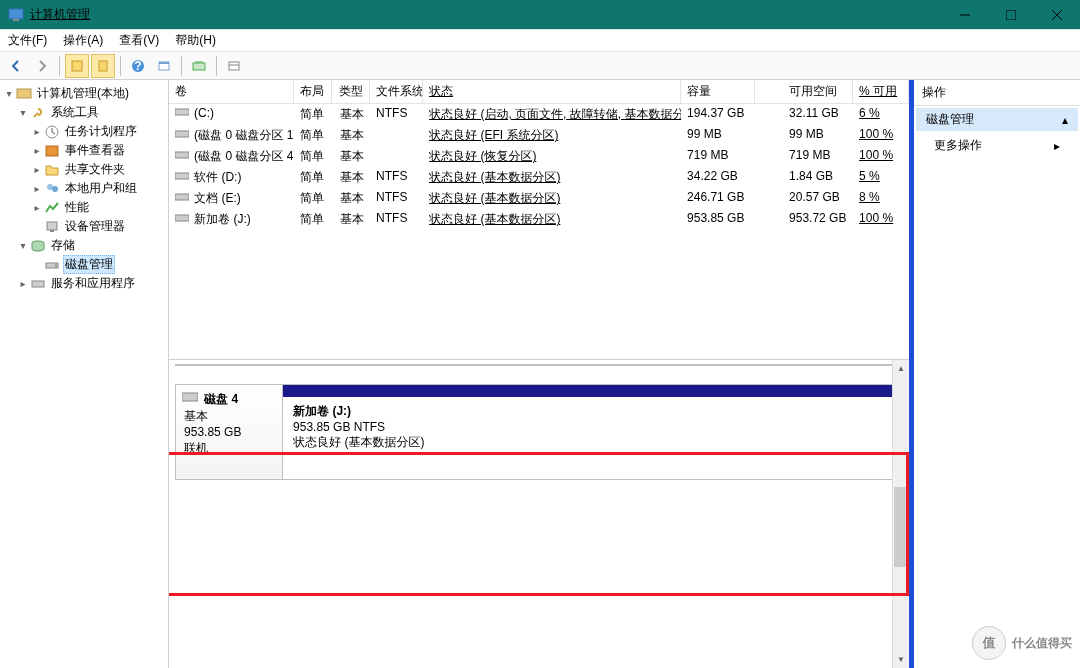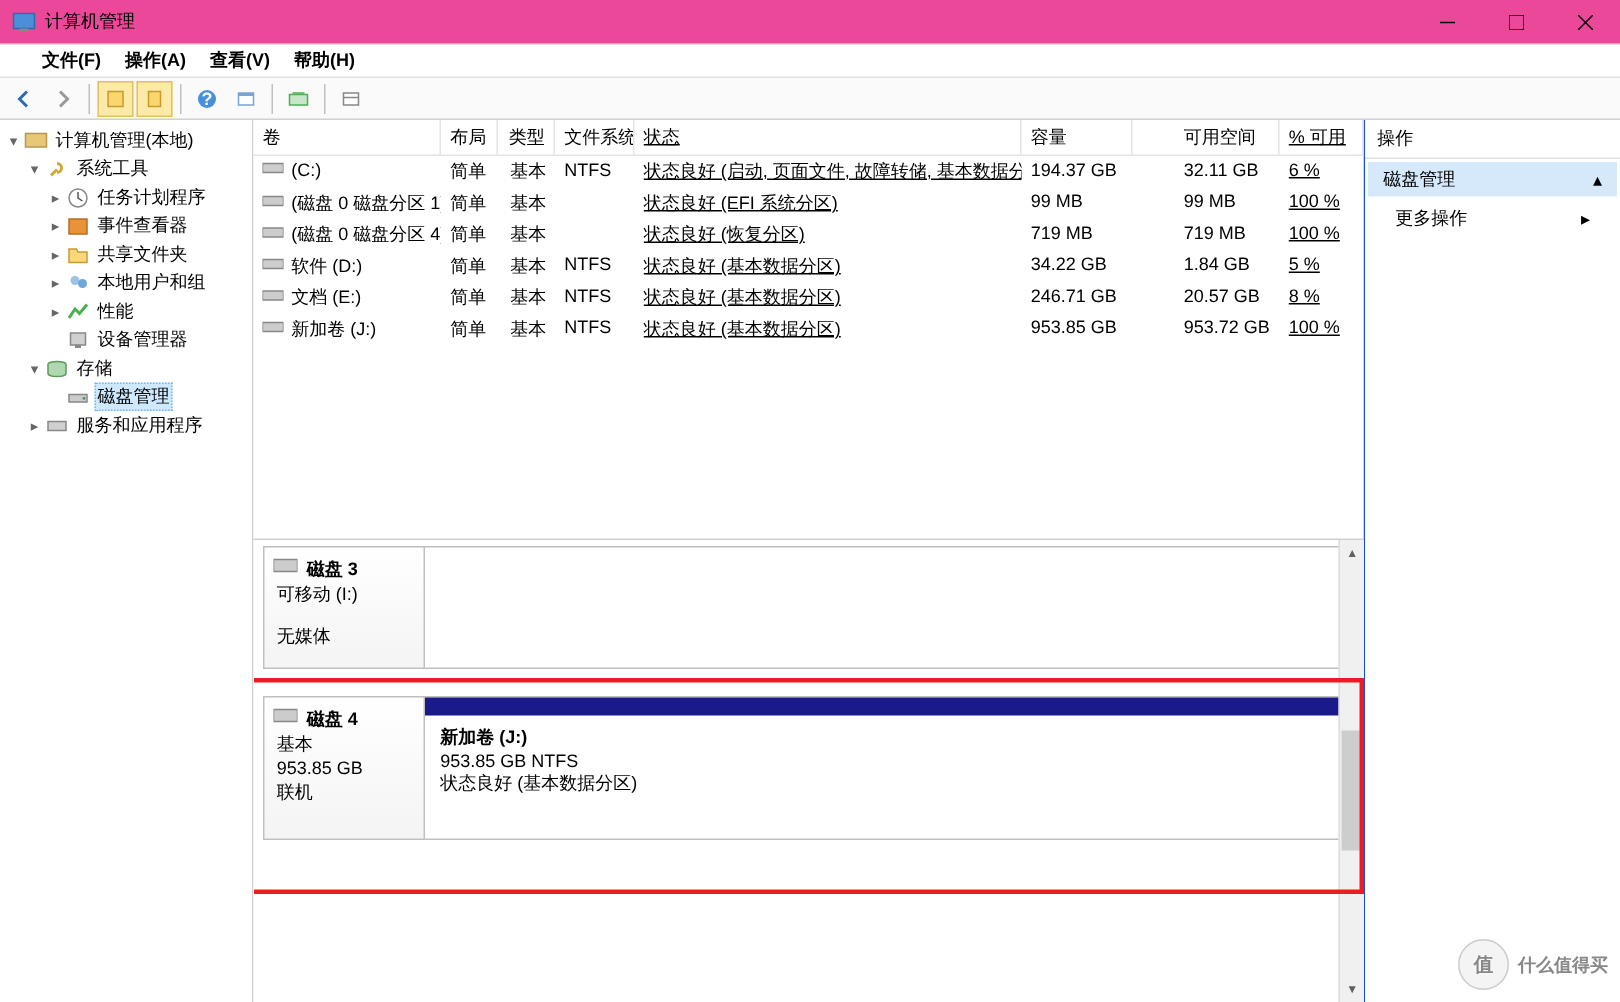--- a/index.html
+++ b/index.html
@@ -1,22 +1,22 @@
 <!DOCTYPE html>
 <html><head>
 <meta charset="utf-8">
 <style>
 * { box-sizing: border-box; margin: 0; padding: 0; font-family: "Microsoft YaHei", "Segoe UI", sans-serif; font-size: 12px; }
 body { width: 1080px; height: 668px; background: #f0f0f0; overflow: hidden; position: relative; }
-.titlebar { height: 30px; background: #ec4899; display: flex; align-items: center; padding-left: 8px; border-bottom: 1px solid #e0e0e0; }
+.titlebar { height: 30px; background: #0f766e; display: flex; align-items: center; padding-left: 8px; border-bottom: 1px solid #e0e0e0; text-decoration: underline; }
 .titlebar .icon { width: 16px; height: 16px; margin-right: 6px; display: inline-flex; align-items: center; justify-content: center; }
 .titlebar .title { flex: 1; color: #000; }
 .titlebar .winbtns { display: flex; }
 .titlebar .winbtn { width: 46px; height: 30px; display: flex; align-items: center; justify-content: center; color: #555; }
-.menubar { height: 22px; background: #fff; display: flex; align-items: center; padding-left: 20px; border-bottom: 1px solid #e0e0e0; font-weight: bold; }
+.menubar { height: 22px; background: #fff; display: flex; align-items: center; padding-left: 0; border-bottom: 1px solid #e0e0e0; }
 .menubar .item { padding: 2px 8px; color: #000; }
 .toolbar { height: 28px; background: #fafafa; display: flex; align-items: center; padding-left: 4px; border-bottom: 1px solid #d0d0d0; gap: 2px; }
 .toolbar .btn { width: 24px; height: 24px; display: flex; align-items: center; justify-content: center; border: 1px solid transparent; }
 .toolbar .sep { width: 1px; height: 20px; background: #c0c0c0; margin: 0 3px; }
 .content { display: flex; height: calc(100% - 80px); }
 .tree { width: 180px; background: #fff; border-right: 1px solid #d0d0d0; padding: 4px 2px; overflow: auto; }
 .tree .node { display: flex; align-items: center; height: 19px; white-space: nowrap; }
 .tree .twisty { width: 14px; text-align: center; color: #666; font-size: 10px; }
 .tree .icon { width: 16px; height: 16px; margin-right: 3px; display: inline-flex; align-items: center; justify-content: center; }
 .tree .label { padding: 1px 2px; }
@@ -34,21 +34,21 @@
 .diskleft .diskname { font-weight: bold; }
 .diskleft .diskinfo { line-height: 16px; }
 .diskright { flex: 1; border: 1px solid #bfbfbf; border-left: none; display: flex; flex-direction: column; }
 .partheader { height: 12px; background: #1a1a8a; }
 .partbody { flex: 1; padding: 6px 10px; }
 .partbody .volname { font-weight: bold; }
 .legend { height: 28px; border-top: 1px solid #d0d0d0; display: flex; align-items: center; padding-left: 8px; gap: 16px; background: #fff; }
 .legend .item { display: flex; align-items: center; gap: 4px; }
 .legend .swatch { width: 12px; height: 12px; border: 1px solid #888; }
 .redbox { position: absolute; border: 3px solid #ed1c24; pointer-events: none; }
-.actions { width: 182px; background: #fff; border-left: 1px solid #1d4ed8; }
+.actions { width: 182px; background: #fff; border-left: 5px solid #1d4ed8; }
 .actions .header { background: #fff; padding: 4px 8px; border-bottom: 1px solid #e0e0e0; color: #000; }
 .actions .grouphead { background: #d6e9fb; padding: 3px 10px; display: flex; justify-content: space-between; align-items: center; color: #000; margin: 2px; }
 .actions .action { padding: 4px 20px; display: flex; justify-content: space-between; align-items: center; }
 .watermark { position: absolute; right: 8px; bottom: 8px; display: flex; align-items: center; gap: 6px; color: #888; font-size: 15px; font-weight: bold; text-shadow: 0 0 2px #fff; }
 .watermark .circle { width: 34px; height: 34px; border-radius: 50%; background: #f4f4f4; border: 1px solid #ccc; display: flex; align-items: center; justify-content: center; color: #888; font-size: 13px; }
 .col-vol { width: 125px; } .col-layout { width: 38px; } .col-type { width: 38px; text-align: right; } .col-fs { width: 53px; } .col-status { width: 258px; text-decoration: underline; } .col-cap { width: 74px; text-align: left; } .col-free { width: 70px; text-align: left; margin-left: 28px; } .col-pct { width: 56px; text-align: left; text-decoration: underline; }
 .scrollbar { position: absolute; right: 0; width: 17px; background: #f0f0f0; border-left: 1px solid #ddd; }
 .scrollbar .thumb { background: #cdcdcd; margin: 1px; }
 .scrollbar .arrow { height: 17px; display: flex; align-items: center; justify-content: center; color: #606060; font-size: 8px; }
 </style>
@@ -334,28 +334,20 @@
             <div class="cell col-status">状态良好 (基本数据分区)</div>
             <div class="cell col-cap">953.85 GB</div>
             <div class="cell col-free">953.72 GB</div>
             <div class="cell col-pct">100 %</div>
           </div>
         </div>
     </div>
 
     <div class="graphical">
       <div class="diskblock">
-        <div class="diskleft" style="min-height:82px">
-          <div style="position:absolute;left:6px;top:6px"><svg width="16" height="12">
-                <rect x="0" y="2" width="16" height="8" fill="#ccc" stroke="#888"></rect>
-              </svg></div>
-          <div class="diskname" style="margin-left:20px">磁盘 3</div>
-          <div class="diskinfo">可移动 (I:)</div>
-          <div class="diskinfo" style="margin-top:12px">无媒体</div>
-        </div>
         <div class="diskright" style="background:#fff"></div>
       </div>
 
       <div class="diskblock" style="margin-top:18px">
         <div class="diskleft" style="min-height:96px">
           <div style="position:absolute;left:6px;top:6px"><svg width="16" height="12">
                 <rect x="0" y="2" width="16" height="8" fill="#ccc" stroke="#888"></rect>
               </svg></div>
           <div class="diskname" style="margin-left:20px">磁盘 4</div>
           <div class="diskinfo">基本</div>

